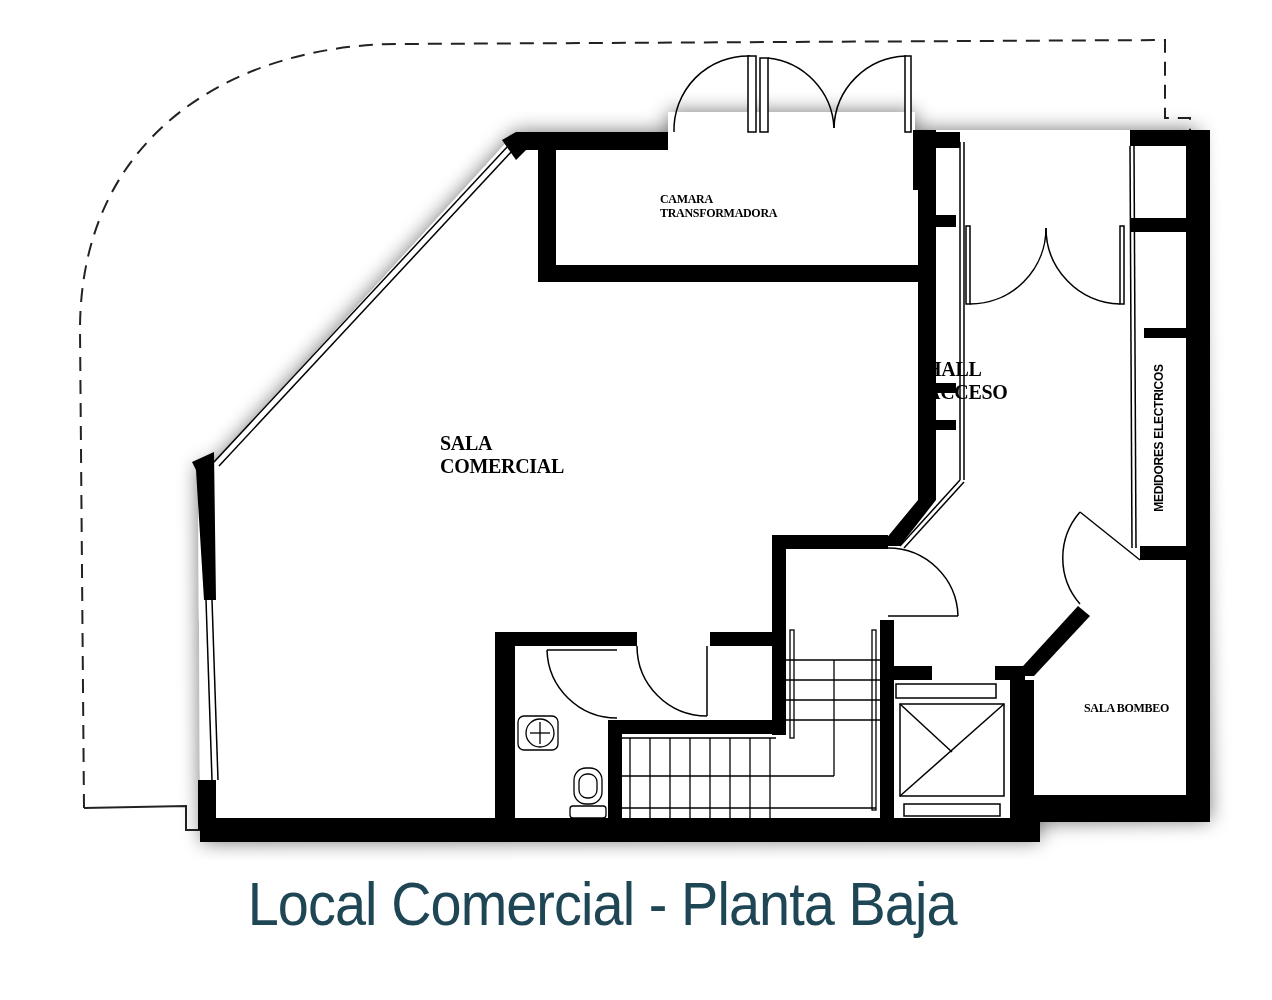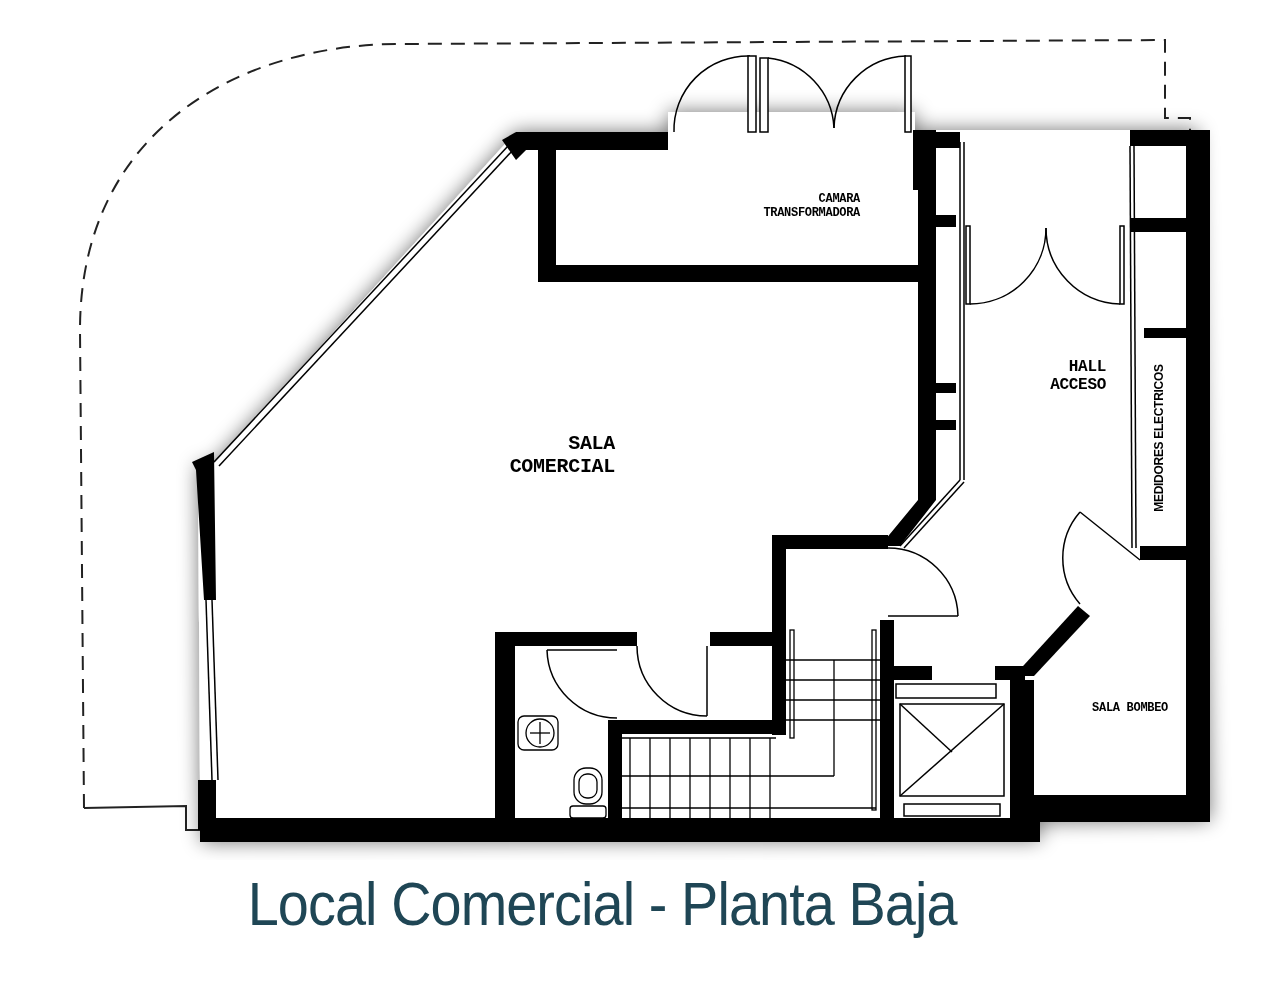--- a/index.html
+++ b/index.html
@@ -1,22 +1,22 @@
 <!DOCTYPE html>
 <html><head>
   <meta charset="utf-8">
   <style>
     html, body { margin: 0; padding: 0; background: #ffffff; }
     body { width: 1272px; height: 1000px; position: relative; overflow: hidden; font-family: "Liberation Sans", sans-serif; }
     #plan { position: absolute; left: 0; top: 0; width: 1272px; height: 860px; }
-    .room-label { position: absolute; font-family: Liberation Mono, monospace; font-weight: bold; color: #000; text-align: right; line-height: 1.15; white-space: pre-line; letter-spacing: -0.3px; }
+    .room-label { position: absolute; font-family: Liberation Serif, serif; font-weight: bold; color: #000; text-align: left; line-height: 1.15; white-space: pre-line; letter-spacing: -0.3px; }
     .lbl-local { left: 440px; top: 432px; width: 175px; font-size: 20px; }
     .lbl-camara { left: 660px; top: 193px; width: 200px; font-size: 12px; }
-    .lbl-hall { left: 986px; top: 358px; width: 120px; font-size: 16px; }
-    .lbl-sala { left: 1028px; top: 702px; width: 140px; font-size: 12px; }
+    .lbl-hall { left: 926px; top: 358px; width: 120px; font-size: 20px; }
+    .lbl-sala { left: 1084px; top: 702px; width: 140px; font-size: 12px; }
     .lbl-medidores { position: absolute; left: 1075px; top: 430px; width: 170px; height: 16px; font-size: 12px; font-weight: bold; text-align: center; transform: rotate(-90deg); transform-origin: center center; white-space: nowrap; letter-spacing: -0.3px; }
     .caption { position: absolute; left: 0; top: 868px; width: 1338px; text-align: center; font-family: "Liberation Sans", sans-serif; font-weight: normal; font-size: 62px; color: #1f4655; letter-spacing: -1px; transform: scaleX(0.9); transform-origin: left center; }
   </style>
 </head>
 <body>
 
 <svg id="plan" viewBox="0 0 1272 860" xmlns="http://www.w3.org/2000/svg">
   <defs>
     <filter id="shadow" x="-10%" y="-10%" width="130%" height="130%">
       <feGaussianBlur in="SourceAlpha" stdDeviation="10"></feGaussianBlur>

